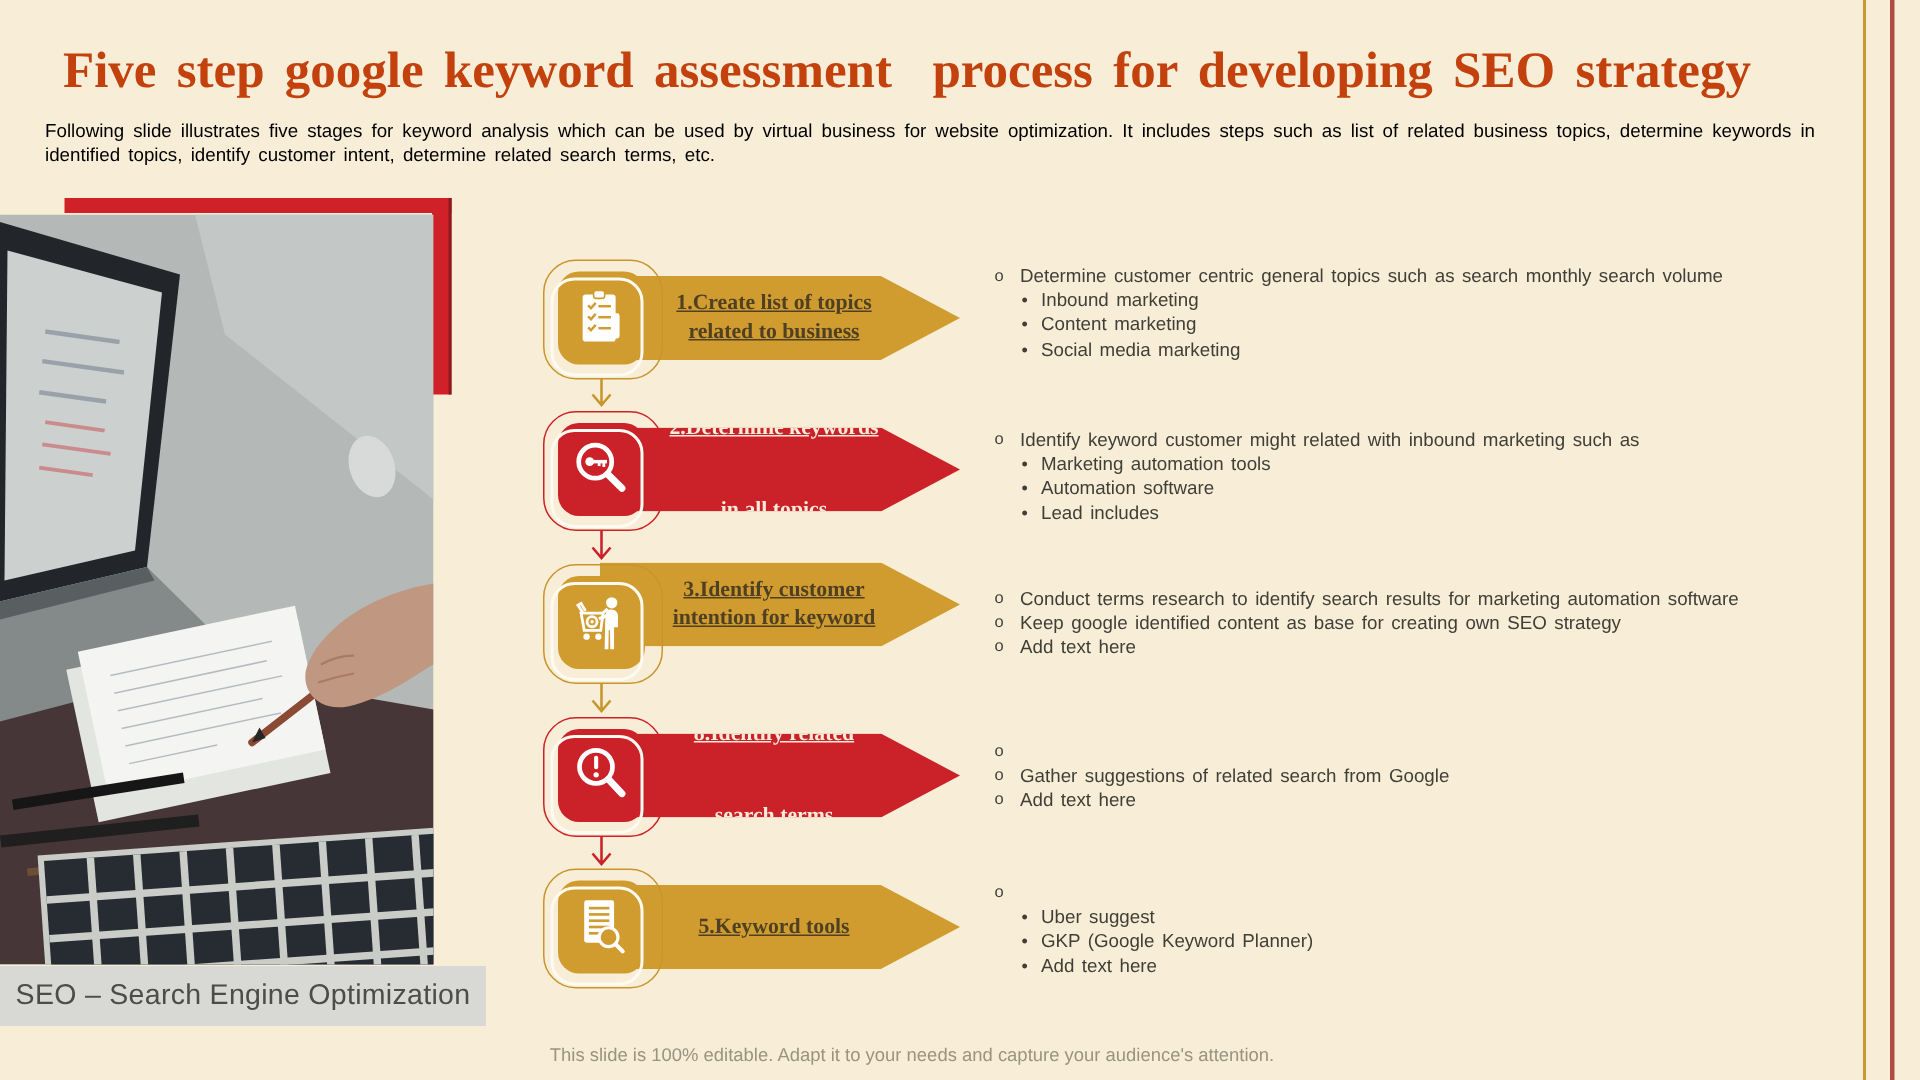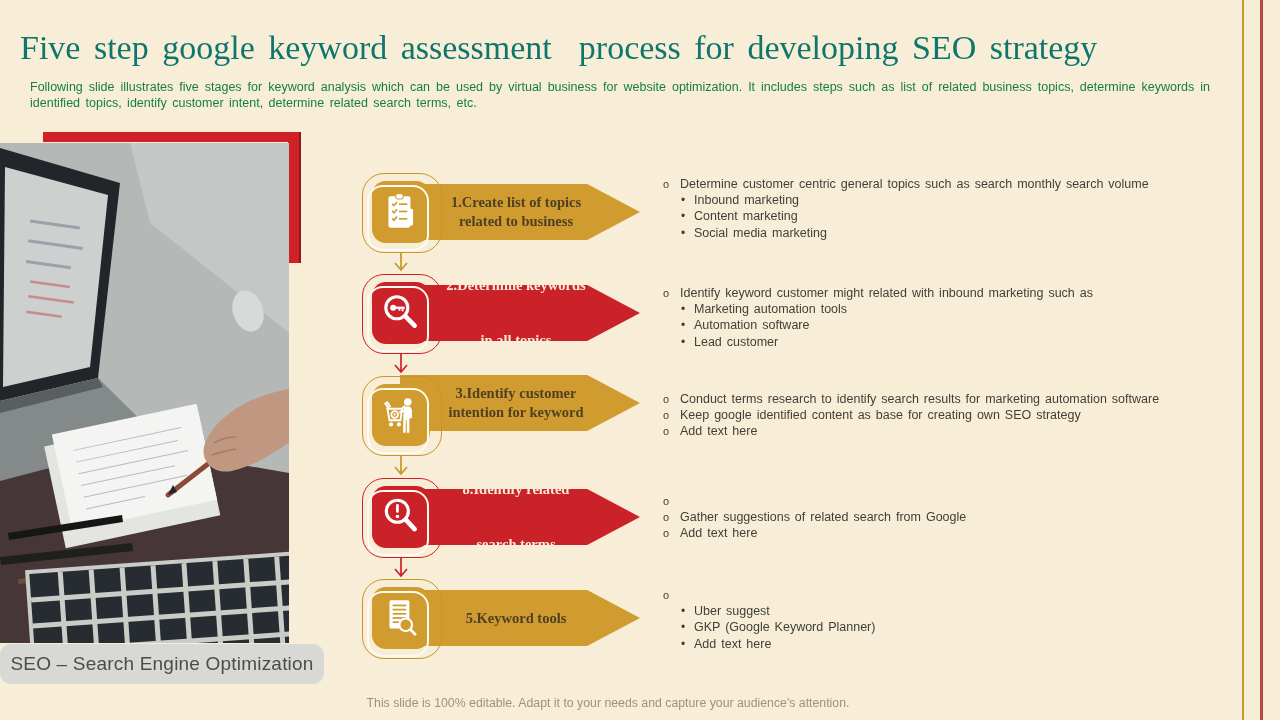--- a/index.html
+++ b/index.html
@@ -5,48 +5,48 @@
   html,body{margin:0;padding:0;}
   body{font-family:"Liberation Sans",sans-serif;}
   .slide{position:relative;width:1280px;height:720px;background:#f8eed7;overflow:hidden;}
 
   
   .edge-line{position:absolute;top:0;height:720px;}
   .edge-line.goldline{left:1242px;width:2px;background:#c9982f;}
   .edge-line.redline{left:1260px;width:3px;background:#b04a43;}
 
   
-  .title{position:absolute;left:20px;top:28px;width:1195px;margin:0;
-    font-family:"Liberation Serif",serif;font-weight:normal;font-size:34px;line-height:40px;
-    color:#0f766e;word-spacing:5px;white-space:pre-wrap;}
+  .title{position:absolute;left:42px;top:28px;width:1195px;margin:0;
+    font-family:"Liberation Serif",serif;font-weight:bold;font-size:34px;line-height:40px;
+    color:#c2410c;word-spacing:5px;white-space:pre-wrap;}
   .subtitle{position:absolute;left:30px;top:79px;width:1180px;margin:0;
-    font-size:12.5px;line-height:16px;color:#15803d;text-align:justify;word-spacing:2px;}
+    font-size:12.5px;line-height:16px;color:#000000;text-align:justify;word-spacing:2px;}
 
   
   .frame-top{position:absolute;left:43px;top:132px;width:258px;height:10px;background:#cf2127;}
   .frame-side{position:absolute;left:288px;top:132px;width:11px;height:131px;background:#cf2127;border-right:2px solid #8c1a1f;}
   .photo{position:absolute;left:0;top:143px;width:289px;height:500px;filter:blur(.4px);}
   .photo svg{display:block;width:100%;height:100%;}
 
   
   .caption{position:absolute;left:0;top:644px;width:324px;height:40px;background:#d8d8d5;
     display:flex;align-items:center;justify-content:center;
-    font-size:19px;color:#4c4c48;letter-spacing:.2px;border-radius:11px;}
+    font-size:19px;color:#4c4c48;letter-spacing:.2px;}
 
   
   .footer{position:absolute;left:5px;top:696px;width:1206px;text-align:center;
     font-size:12.3px;color:#9a937e;}
 
   
   .banner{position:absolute;left:400px;width:240px;height:56px;
     clip-path:polygon(0 0,78% 0,100% 50%,78% 100%,0 100%);
     display:flex;flex-direction:column;align-items:center;justify-content:center;
     padding:0 46px 0 38px;box-sizing:border-box;
     font-family:"Liberation Serif",serif;font-weight:bold;font-size:14.5px;line-height:19px;text-align:center;}
-  .banner div{white-space:nowrap;}
+  .banner div{white-space:nowrap;text-decoration:underline;}
   .banner div:empty{display:none;}
   .banner.gold{background:#d09c30;color:#4f4023;}
   .banner.red{background:#cb2128;color:#f7ecd9;gap:36px;}
 
   .ring{position:absolute;left:362px;width:78px;height:78px;border-radius:22px;border:1.5px solid;}
   .ring.gold{border-color:#c8952d;}
   .ring.red{border-color:#cf2127;}
 
   .icon-box{position:absolute;left:372px;width:58px;height:62px;border-radius:14px;
     display:flex;align-items:center;justify-content:center;}
@@ -283,21 +283,21 @@
     <div class="li sub">
         <span class="mk">•</span>
         <span>Marketing automation tools</span>
       </div>
     <div class="li sub">
         <span class="mk">•</span>
         <span>Automation software</span>
       </div>
     <div class="li sub">
         <span class="mk">•</span>
-        <span>Lead customer</span>
+        <span>Lead includes</span>
       </div>
   </div>
 
   <div class="detail-group" style="top:391px">
     <div class="li main">
         <span class="mk">o</span>
         <span>Conduct terms research to identify search results for marketing automation software</span>
       </div>
     <div class="li main">
         <span class="mk">o</span>

